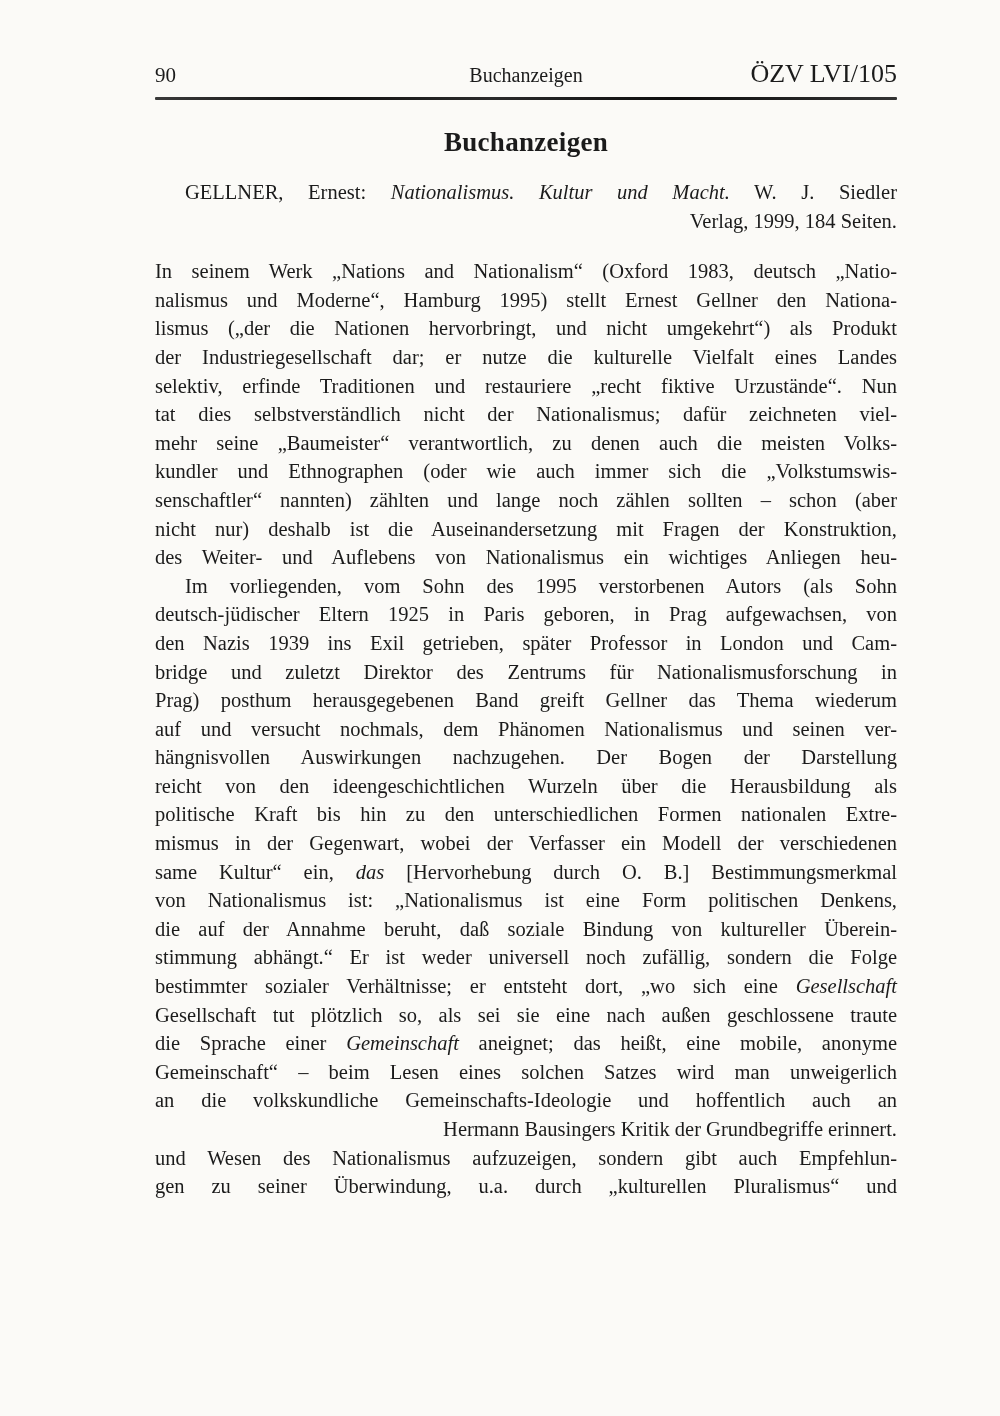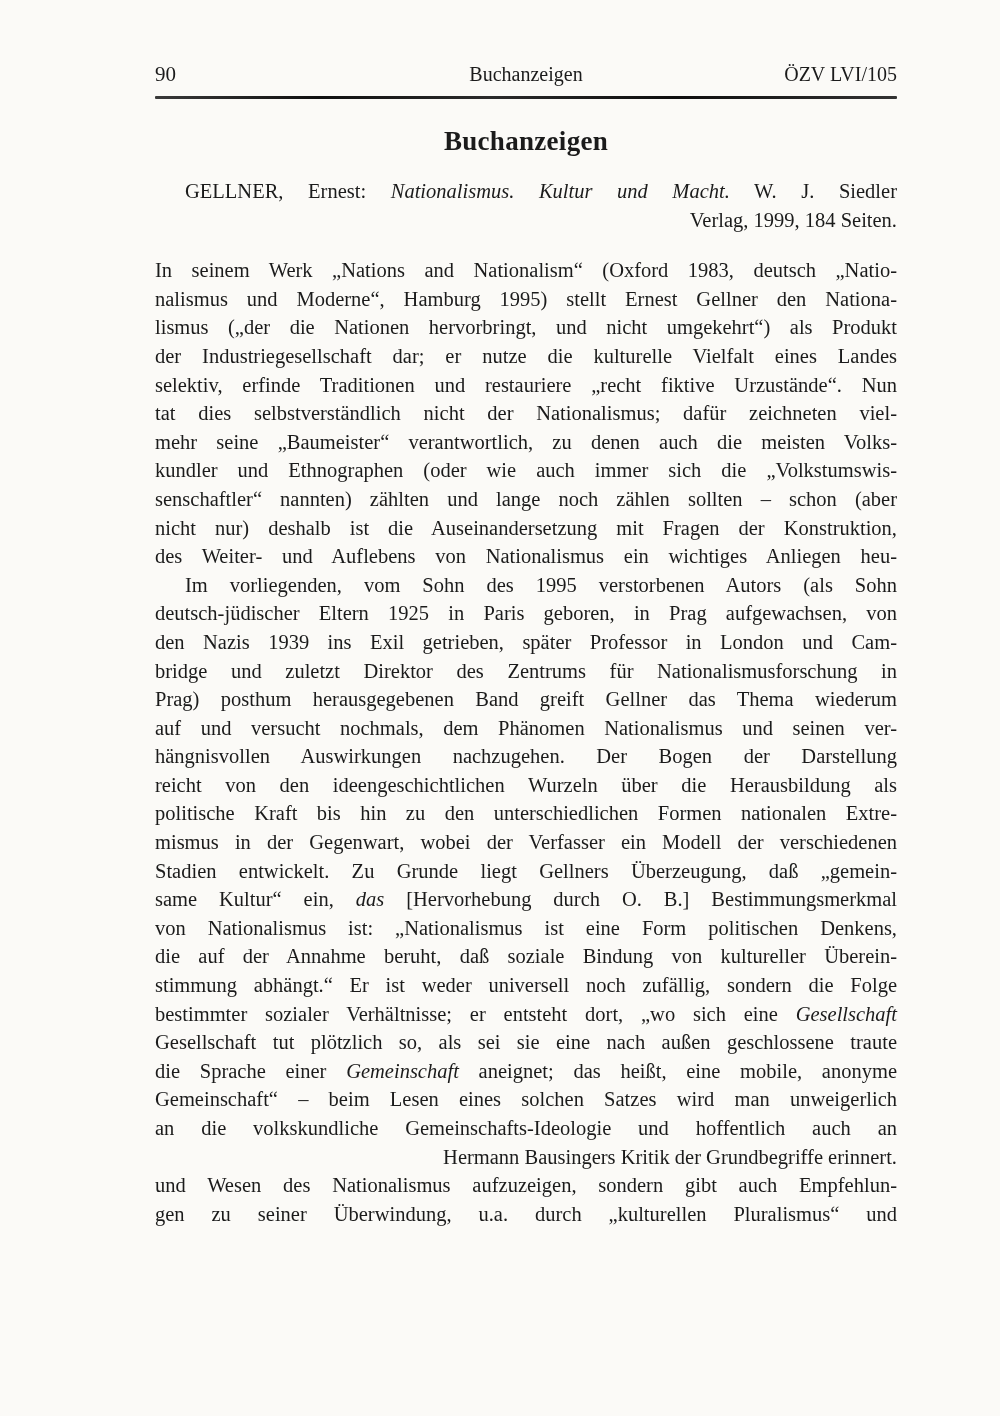--- a/index.html
+++ b/index.html
@@ -15,21 +15,21 @@
     padding:62px 103px 0 155px; 
   }
   .content{width:742px;}
   
   .running-head{
     display:grid;grid-template-columns:1fr auto 1fr;align-items:baseline;
     font-size:21px;line-height:24px;
   }
   .running-head .pn{text-align:left;}
   .running-head .rt{text-align:center;font-size:20px;}
-  .running-head .jr{text-align:right;font-size:20px;}
+  .running-head .jr{text-align:right;font-size:26px;}
   .rule{
     margin-top:10px;height:3px;width:100%;
     background:linear-gradient(90deg,#3a3a3a,#101010 22%,#2b2b2b 45%,#0e0e0e 70%,#333 100%);
     border-radius:1px;
   }
   .section-title{
     margin:27px 0 0 0;
     text-align:center;
     font-size:27px;font-weight:700;letter-spacing:.3px;
     line-height:30px;
@@ -86,21 +86,20 @@
           <div class="line j indent"><span>Im vorliegenden, vom Sohn des 1995 verstorbenen Autors (als Sohn</span></div>
           <div class="line j"><span>deutsch-jüdischer Eltern 1925 in Paris geboren, in Prag aufgewachsen, von</span></div>
           <div class="line j"><span>den Nazis 1939 ins Exil getrieben, später Professor in London und Cam-</span></div>
           <div class="line j"><span>bridge und zuletzt Direktor des Zentrums für Nationalismusforschung in</span></div>
           <div class="line j"><span>Prag) posthum herausgegebenen Band greift Gellner das Thema wiederum</span></div>
           <div class="line j"><span>auf und versucht nochmals, dem Phänomen Nationalismus und seinen ver-</span></div>
           <div class="line j"><span>hängnisvollen Auswirkungen nachzugehen. Der Bogen der Darstellung</span></div>
           <div class="line j"><span>reicht von den ideengeschichtlichen Wurzeln über die Herausbildung als</span></div>
           <div class="line j"><span>politische Kraft bis hin zu den unterschiedlichen Formen nationalen Extre-</span></div>
           <div class="line j"><span>mismus in der Gegenwart, wobei der Verfasser ein Modell der verschiedenen</span></div>
-          <div class="line j"><span>Stadien entwickelt. Zu Grunde liegt Gellners Überzeugung, daß „gemein-</span></div>
           <div class="line j"><span>same Kultur“ ein, </span><span class="it">das</span><span> [Hervorhebung durch O. B.] Bestimmungsmerkmal</span></div>
           <div class="line j"><span>von Nationalismus ist: „Nationalismus ist eine Form politischen Denkens,</span></div>
           <div class="line j"><span>die auf der Annahme beruht, daß soziale Bindung von kultureller Überein-</span></div>
           <div class="line j"><span>stimmung abhängt.“ Er ist weder universell noch zufällig, sondern die Folge</span></div>
           <div class="line j"><span>bestimmter sozialer Verhältnisse; er entsteht dort, „wo sich eine </span><span class="it">Gesellschaft</span></div>
           <div class="line j"><span>Gesellschaft tut plötzlich so, als sei sie eine nach außen geschlossene traute</span></div>
           <div class="line j"><span>die Sprache einer </span><span class="it">Gemeinschaft</span><span> aneignet; das heißt, eine mobile, anonyme</span></div>
           <div class="line j"><span>Gemeinschaft“ – beim Lesen eines solchen Satzes wird man unweigerlich</span></div>
           <div class="line j"><span>an die volkskundliche Gemeinschafts-Ideologie und hoffentlich auch an</span></div>
           <div class="line"><span>Hermann Bausingers Kritik der Grundbegriffe erinnert.</span></div>

